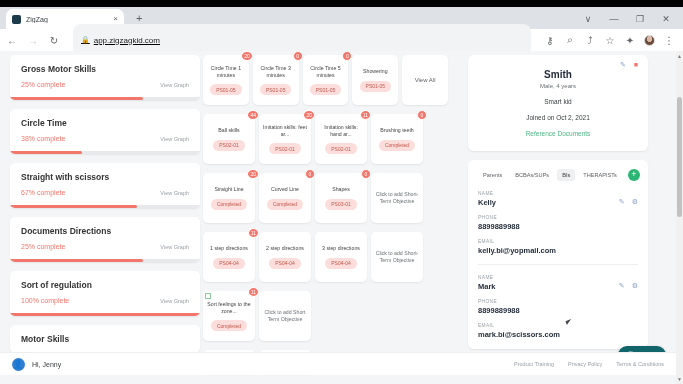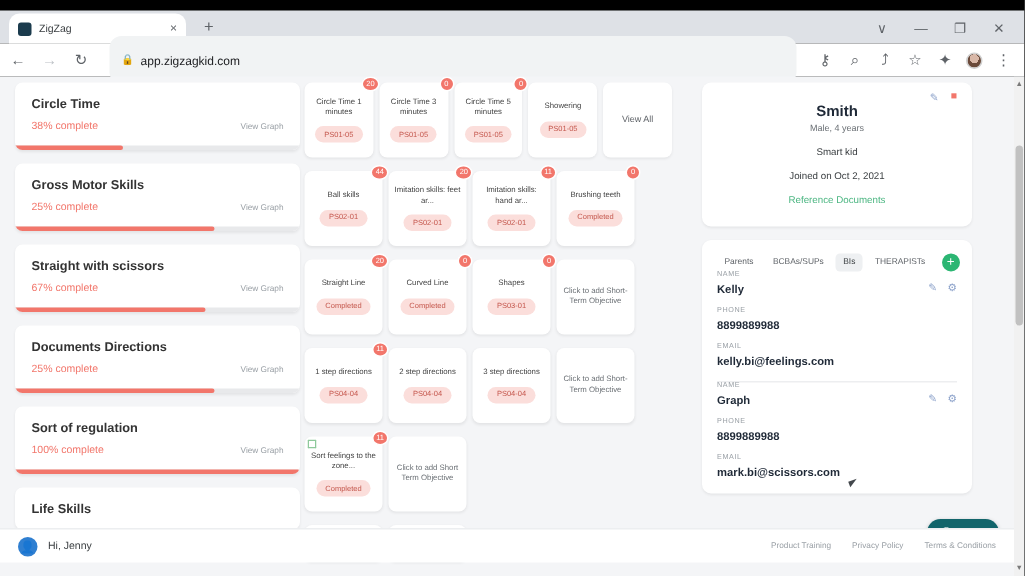--- a/index.html
+++ b/index.html
@@ -30,21 +30,21 @@
         font-size:9px; color:#5f6368; }
 
   .toolbar {
     position:absolute; left:0; top:29px; width:683px; height:22px; background:#fff;
     display:flex; align-items:center; padding:0 6px; gap:9px;
   }
   .tb-ico { font-size:10px; color:#5f6368; width:12px; text-align:center; flex:0 0 auto; }
   .tb-ico.dim { color:#bdc1c6; }
   .omnibox {
     flex:1 1 auto; height:32px; background:#f1f3f4; border-radius:8px;
-    display:flex; align-items:center; gap:4px; padding:0 8px; margin:1px 4px;
+    display:flex; align-items:center; gap:4px; padding:0 8px; margin:1px 4px;text-decoration:underline;
   }
   .omni-lock { font-size:7px; color:#5f6368; }
   .omni-url { font-size:8px; color:#202124; }
   .tb-right { display:flex; align-items:center; gap:8px; padding-right:2px; }
   .avatar-chrome {
     width:11px; height:11px; border-radius:50%;
     background: radial-gradient(circle at 50% 35%, #d9b8a8 40%, #6b4a3a 41%);
     border:1px solid #d0d0d0;
   }
 
@@ -124,21 +124,21 @@
   }
   .tabs { display:flex; align-items:center; gap:3px; }
   .ctab {
     font-size:5.6px; color:#5f6368; padding:3px 5px; border-radius:3px; white-space:nowrap;
   }
   .ctab.active { background:#eef0f2; color:#3c4043; }
   .plus-btn {
     width:12px; height:12px; border-radius:50%; background:#2cb673; color:#fff;
     font-size:9px; line-height:11px; text-align:center; margin-left:3px; flex:0 0 auto;
   }
-  .contact { position:relative; }
+  .contact { margin-top:10px; position:relative; }
   .c-actions { position:absolute; right:0; top:7px; display:flex; gap:7px; }
   .flabel { font-size:4.8px; color:#9aa0a6; letter-spacing:.4px; }
   .fvalue { font-size:7.5px; color:#1f2937; font-weight:600; margin-top:2px; }
   .divider { height:1px; background:#edeef0; margin-top:9px; }
 
   
   .cursor {
     position:absolute; left:566px; top:269px; width:0; height:0;
     border-left:6px solid #44484d; border-bottom:4px solid transparent;
     transform: rotate(-20deg); pointer-events:none;
@@ -208,38 +208,38 @@
       <span class="avatar-chrome"></span>
       <span class="tb-ico">⋮</span>
     </div>
   </div>
 
   <div class="page">
     <div class="content">
 
       <div class="left-col">
         <div class="goal-card">
+          <div class="goal-title">Gross Motor Skills</div>
+          <div class="goal-row">
+            <span class="goal-pct">25% complete</span>
+            <span class="goal-link">View Graph</span>
+          </div>
+          <div class="goal-bar">
+              <i style="width:70%"></i>
+            </div>
+        </div>
+
+        <div class="goal-card">
           <div class="goal-title">Circle Time</div>
           <div class="goal-row">
             <span class="goal-pct">38% complete</span>
             <span class="goal-link">View Graph</span>
           </div>
           <div class="goal-bar">
               <i style="width:38%"></i>
-            </div>
-        </div>
-
-        <div class="goal-card">
-          <div class="goal-title">Gross Motor Skills</div>
-          <div class="goal-row">
-            <span class="goal-pct">25% complete</span>
-            <span class="goal-link">View Graph</span>
-          </div>
-          <div class="goal-bar">
-              <i style="width:70%"></i>
             </div>
         </div>
 
         <div class="goal-card">
           <div class="goal-title">Straight with scissors</div>
           <div class="goal-row">
             <span class="goal-pct">67% complete</span>
             <span class="goal-link">View Graph</span>
           </div>
           <div class="goal-bar">
@@ -263,21 +263,21 @@
           <div class="goal-row">
             <span class="goal-pct">100% complete</span>
             <span class="goal-link">View Graph</span>
           </div>
           <div class="goal-bar">
               <i style="width:100%"></i>
             </div>
         </div>
 
         <div class="goal-card" style="height:28px">
-          <div class="goal-title">Life Skills</div>
+          <div class="goal-title">Motor Skills</div>
         </div>
       </div>
 
       <div class="mid-col">
 
         <div class="tile-row">
           <div class="tile">
             <span class="badge">20</span>
             <div class="tile-name">Circle Time 1 minutes</div>
             <div class="pill">PS01-05</div>
@@ -412,32 +412,32 @@
           <div class="contact">
             <div class="c-actions">
               <span class="ico-btn">✎</span>
               <span class="ico-btn">⚙</span>
             </div>
             <div class="flabel">NAME</div>
             <div class="fvalue">Kelly</div>
             <div class="flabel" style="margin-top:8px">PHONE</div>
             <div class="fvalue">8899889988</div>
             <div class="flabel" style="margin-top:8px">EMAIL</div>
-            <div class="fvalue">kelly.bi@feelings.com</div>
+            <div class="fvalue">kelly.bi@yopmail.com</div>
           </div>
 
           <div class="divider"></div>
 
           <div class="contact">
             <div class="c-actions">
               <span class="ico-btn">✎</span>
               <span class="ico-btn">⚙</span>
             </div>
             <div class="flabel">NAME</div>
-            <div class="fvalue">Graph</div>
+            <div class="fvalue">Mark</div>
             <div class="flabel" style="margin-top:8px">PHONE</div>
             <div class="fvalue">8899889988</div>
             <div class="flabel" style="margin-top:8px">EMAIL</div>
             <div class="fvalue">mark.bi@scissors.com</div>
           </div>
         </div>
       </div>
 
       <div class="guide-btn">
         <span class="guide-ico">ⓘ</span>

